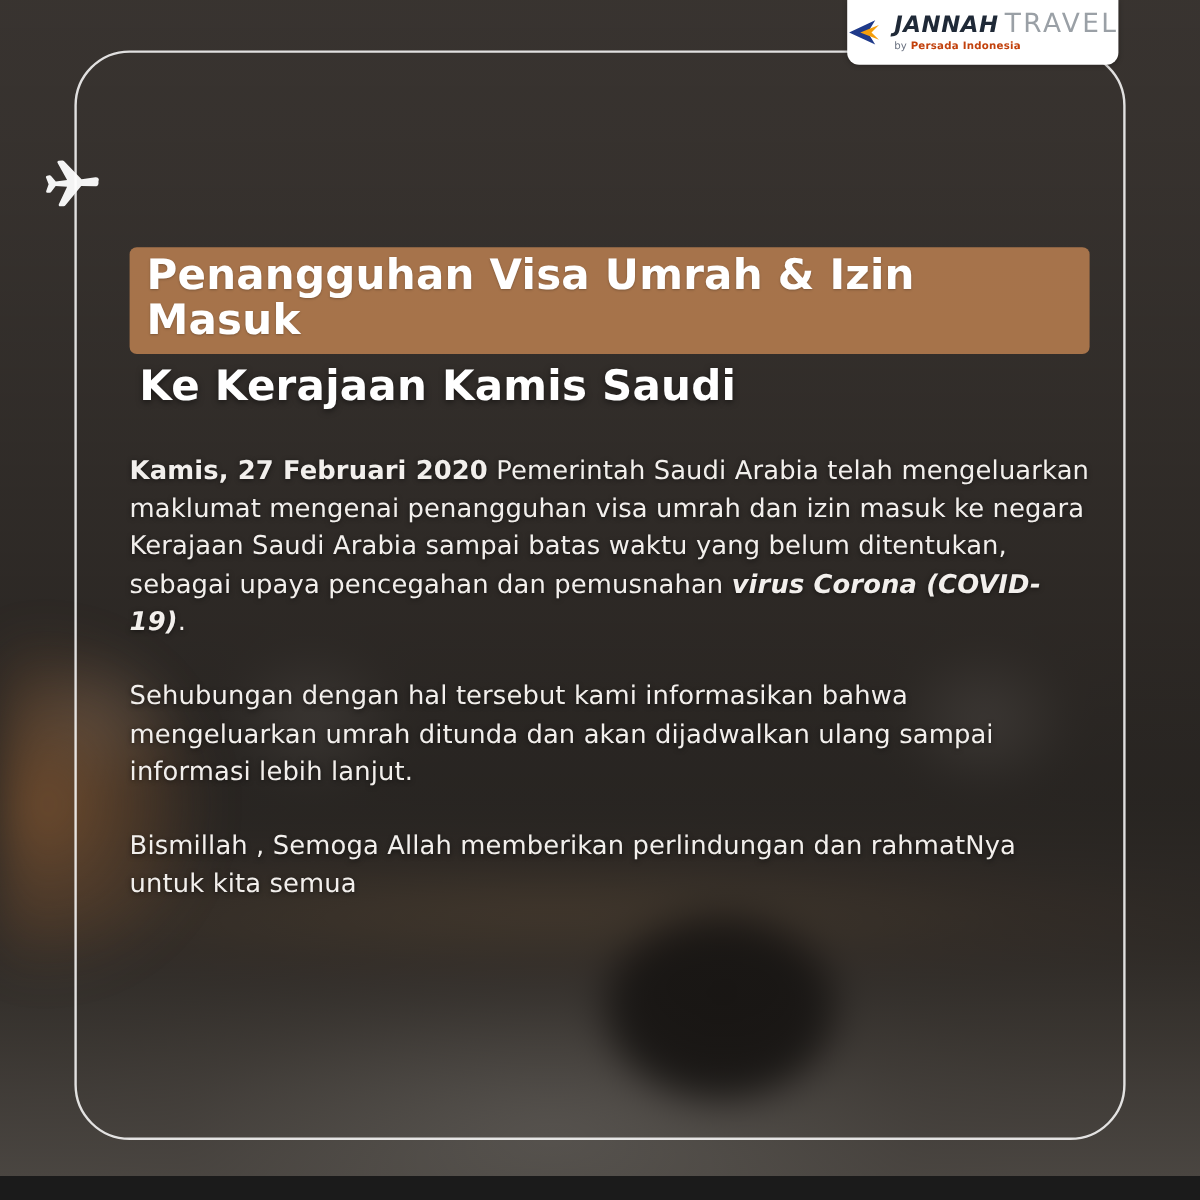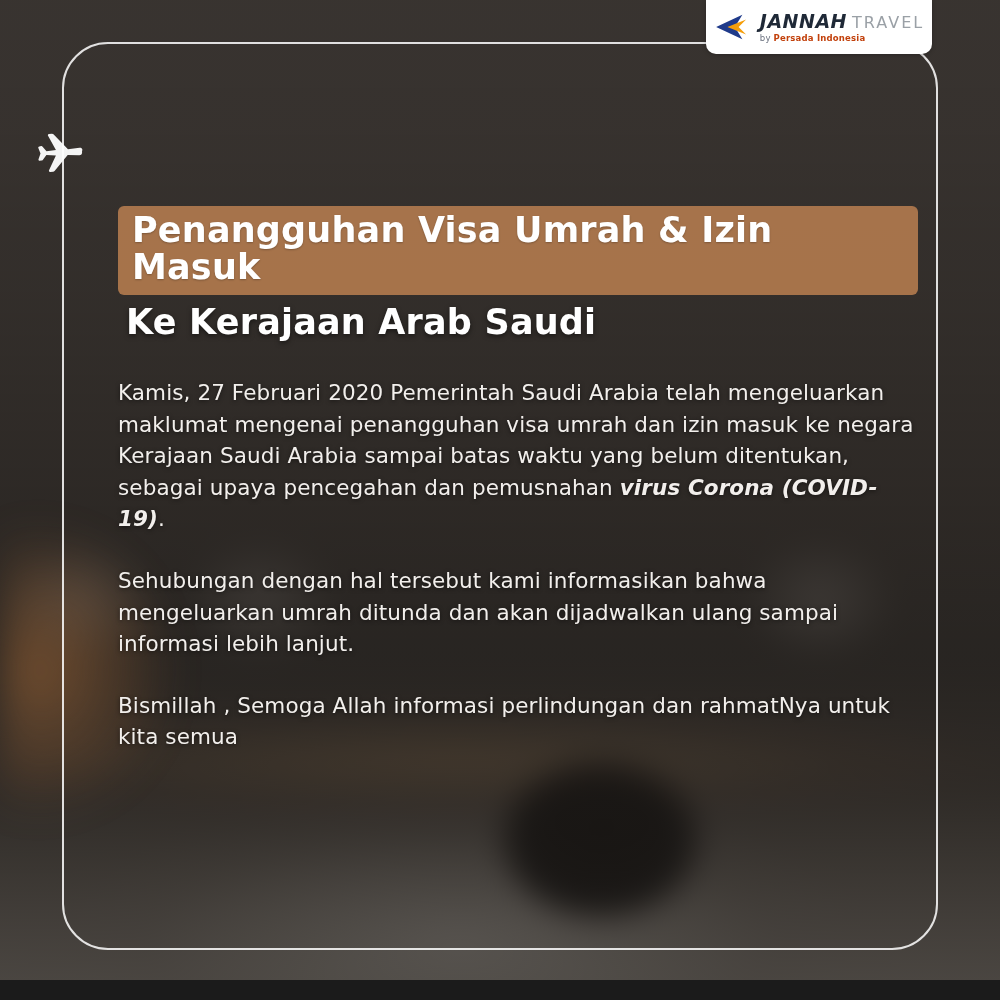--- a/index.html
+++ b/index.html
@@ -92,21 +92,21 @@
     font-family: "DejaVu Sans", sans-serif;
     font-weight: 700;
     font-size: 19px;
     letter-spacing: 0.5px;
     color: #1f2937;
     font-style: italic;
   }
   .logo-travel {
     font-family: "DejaVu Sans", sans-serif;
     font-weight: 400;
-    font-size: 16px;
+    font-size: 22px;
     letter-spacing: 2px;
     color: #9aa0a6;
   }
   .logo-sub {
     margin-top: 3px;
     font-size: 8.5px;
     color: #6b7280;
     text-align: left;
     letter-spacing: 0.2px;
   }
@@ -117,21 +117,21 @@
     position: absolute;
     left: 28px; top: 122px;
     width: 58px; height: 58px;
     color: #ffffff;
     opacity: 0.95;
   }
 
   
   .content {
     position: absolute;
-    left: 118px; top: 206px;
+    left: 108px; top: 206px;
     width: 800px;
   }
   .title-wrap { margin-bottom: 6px; }
   .title-line1 {
     display: inline-block;
     background: rgba(191,131,82,0.82);
     color: #ffffff;
     font-size: 35px;
     font-weight: 700;
     letter-spacing: 0.2px;
@@ -153,21 +153,21 @@
   .body {
     margin-top: 36px;
     color: #f2efec;
     font-size: 21.5px;
     line-height: 1.47;
     text-shadow: 0 1px 4px rgba(0,0,0,0.55);
     letter-spacing: 0.1px;
   }
   .body p { margin: 0 0 30px 0; }
   .body p:last-child { margin-bottom: 0; }
-  .lead-date { font-weight: 400; }
+  .lead-date { font-weight: 700; }
   .emph { font-weight: 700; font-style: italic; }
 </style>
 </head>
 <body>
 
 <div class="poster">
 
   <div class="bg"></div>
   <div class="bg-veil"></div>
   <div class="bg-left-warm"></div>
@@ -190,26 +190,26 @@
     </div>
   </div>
 
   <svg class="plane-icon" viewBox="0 0 64 64" aria-hidden="true">
     <path d="M60 30.5c-.3-1.6-1.6-2.3-3.1-2.1l-12.8 1.7-16-16.5c-.5-.5-1.1-.8-1.8-.7l-3.2.3c-1 .1-1.5 1.2-1 2.1l8.7 15.6-10.4 1.4-4.3-5.1c-.4-.5-1-.7-1.6-.6l-2 .3c-.9.1-1.4 1-1.1 1.8l2.4 6.1-2.2 6.2c-.3.8.3 1.7 1.2 1.7l2-.1c.6 0 1.2-.3 1.5-.8l4-5.4 10.5.6-7.6 16.2c-.4.9.2 1.9 1.2 1.9l3.2-.1c.7 0 1.3-.4 1.7-.9l14.5-17.8 12.9.4c1.5 0 2.7-.8 2.9-2.4.1-.6.1-1.2 0-1.8z" fill="currentColor"></path>
   </svg>
 
   <div class="content">
     <div class="title-wrap">
       <div class="title-line1">Penangguhan Visa Umrah &amp; Izin Masuk</div>
-      <div class="title-line2">Ke Kerajaan Arab Saudi</div>
+      <div class="title-line2">Ke Kerajaan Kamis Saudi</div>
     </div>
 
     <div class="body">
       <p><span class="lead-date">Kamis, 27 Februari 2020</span><span> Pemerintah Saudi Arabia telah mengeluarkan maklumat mengenai penangguhan visa umrah dan izin masuk ke negara Kerajaan Saudi Arabia sampai batas waktu yang belum ditentukan, sebagai upaya pencegahan dan pemusnahan </span><span class="emph">virus Corona (COVID-19)</span><span>.</span></p>
 
       <p>Sehubungan dengan hal tersebut kami informasikan bahwa mengeluarkan umrah ditunda dan akan dijadwalkan ulang sampai informasi lebih lanjut.</p>
 
 
-      <p>Bismillah , Semoga Allah informasi perlindungan dan rahmatNya untuk kita semua</p>
+      <p>Bismillah , Semoga Allah memberikan perlindungan dan rahmatNya untuk kita semua</p>
     </div>
   </div>
 
 </div>
 
 </body></html>

